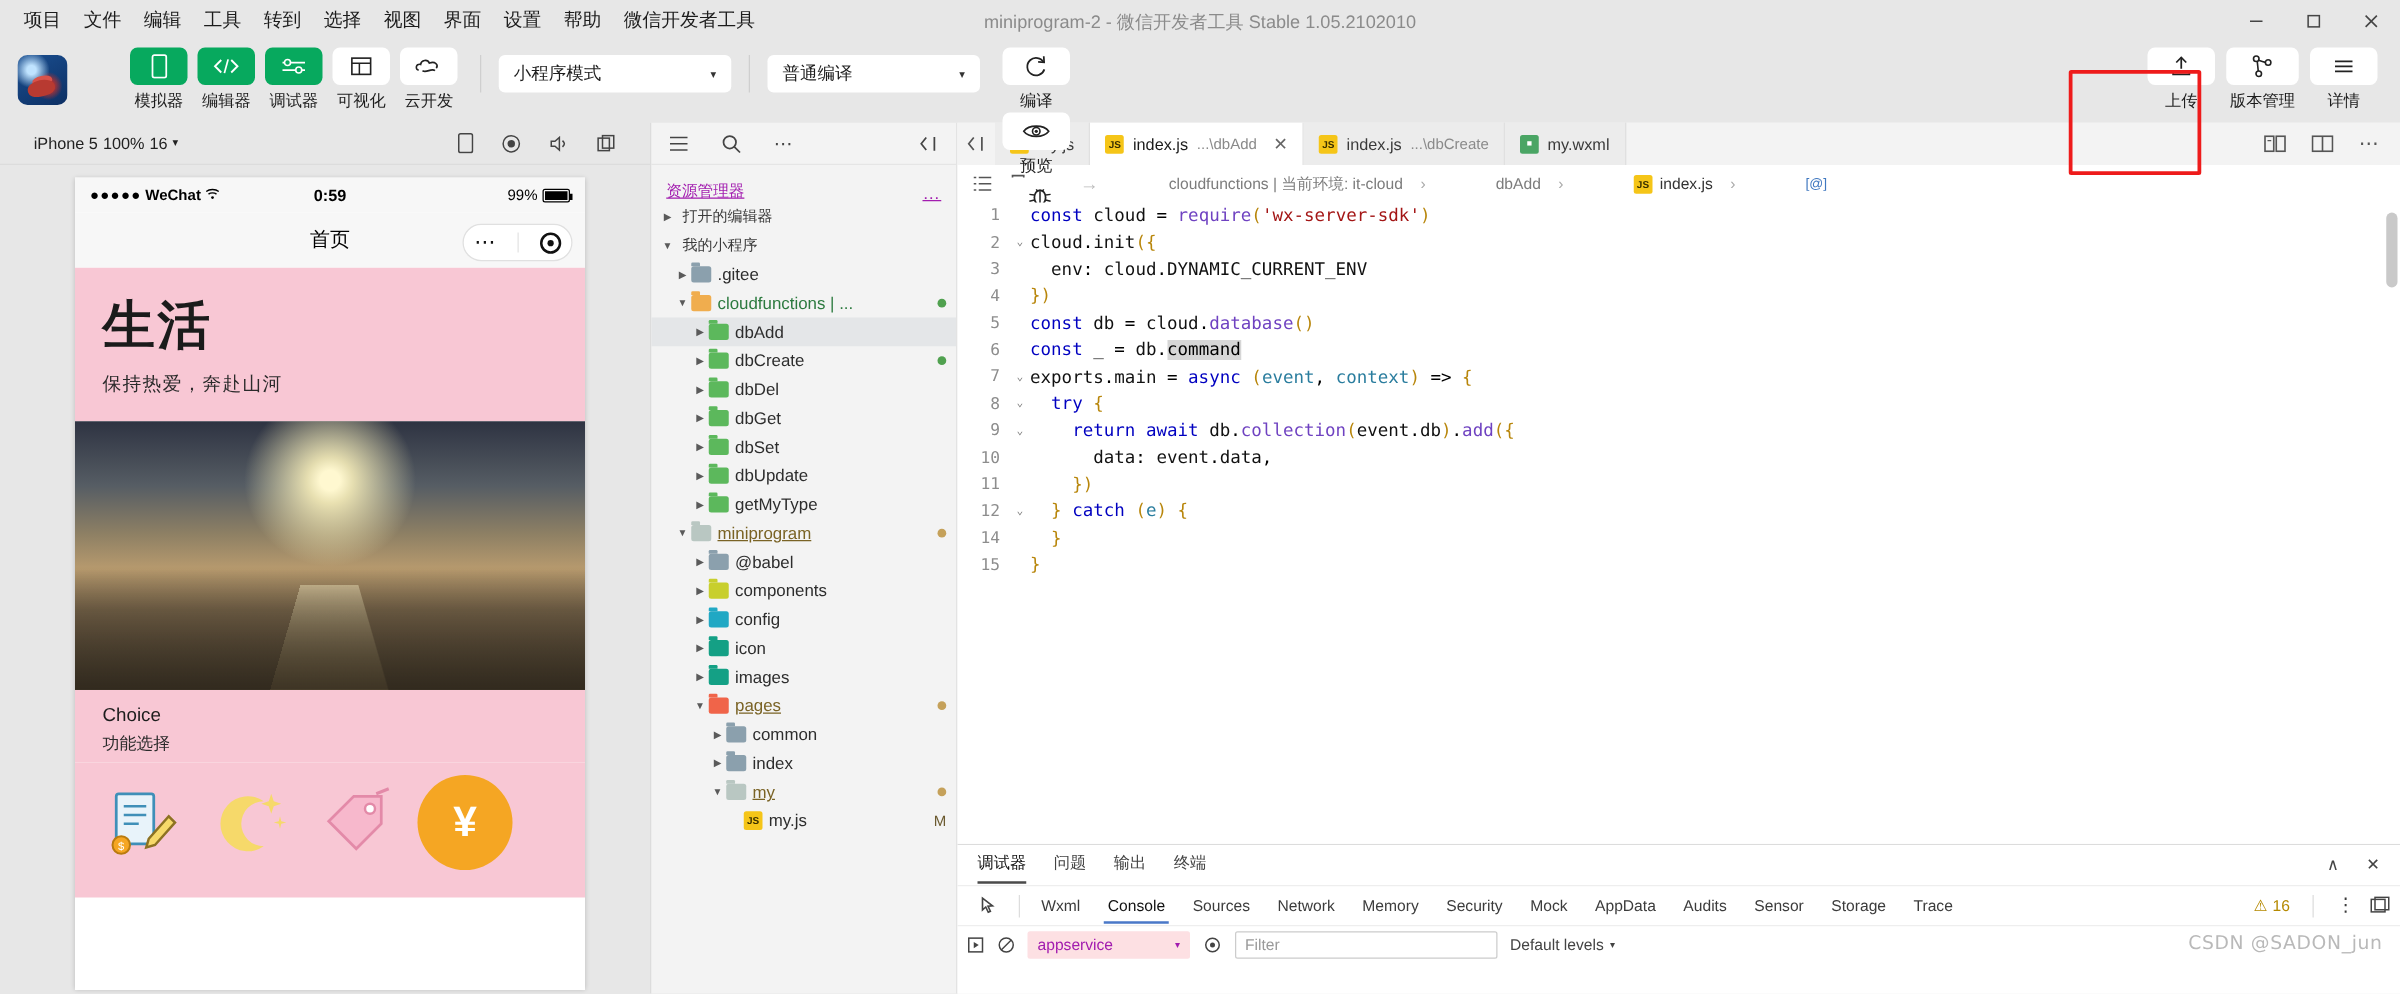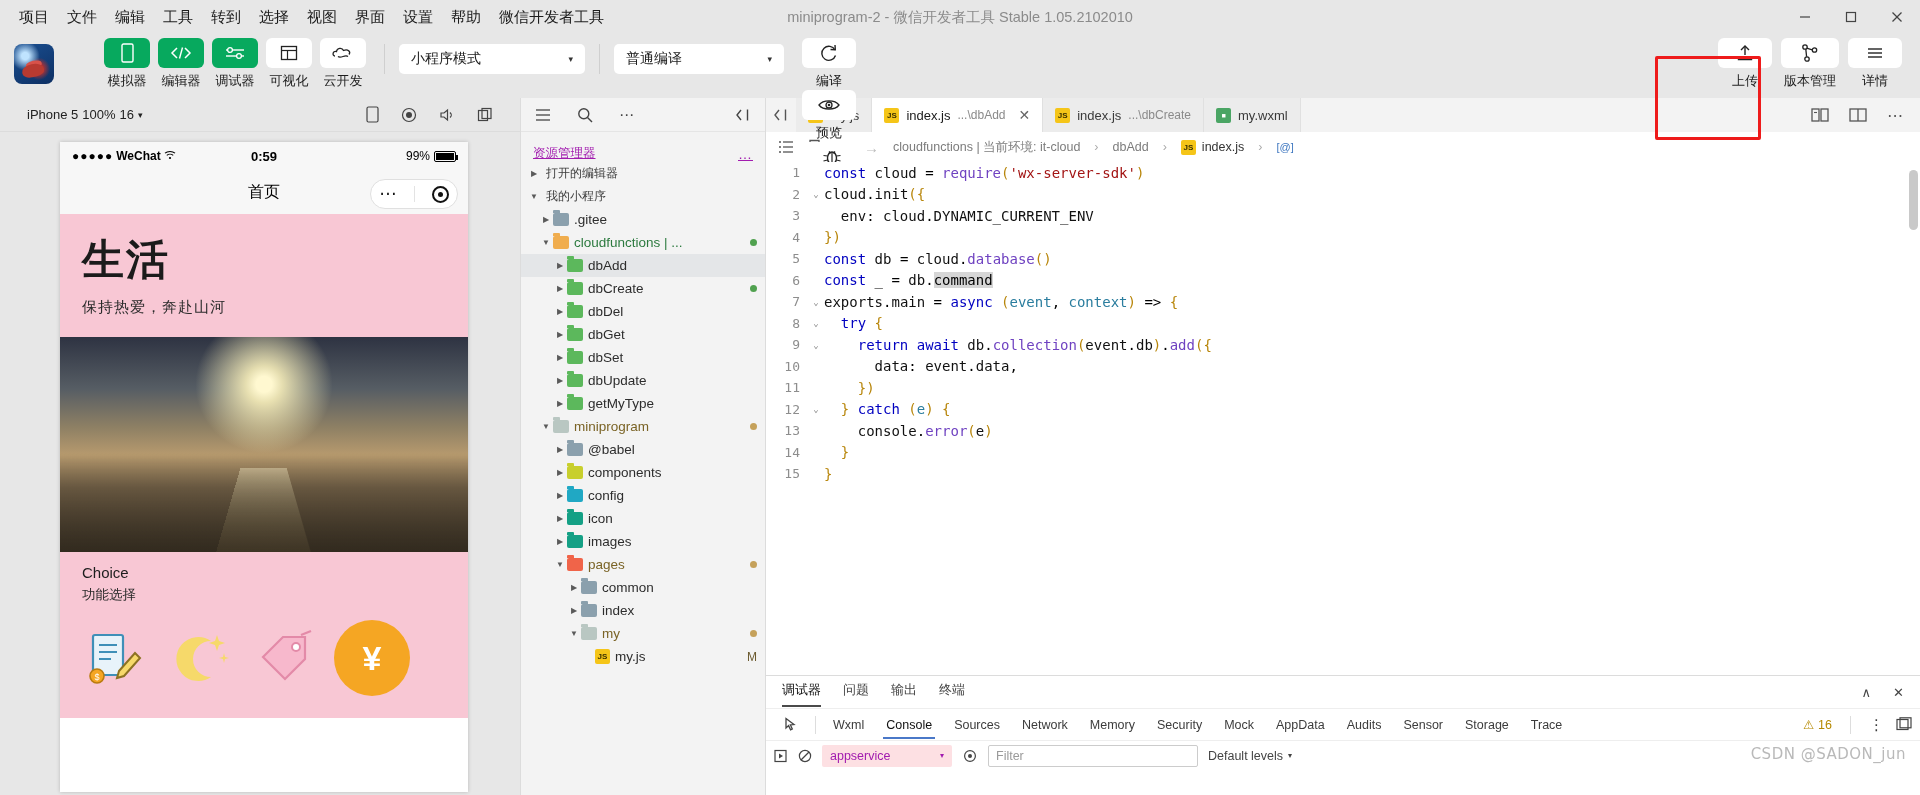--- a/index.html
+++ b/index.html
@@ -190,21 +190,21 @@
   .fi.open { background: #b9c7c2; }
   .dot { width: 7px; height: 7px; border-radius: 50%; margin-left: auto; }
   .dot.g { background: #50a14f; }
   .dot.y { background: #c5a15a; }
   .mflag { margin-left: auto; font-size: 12px; color: #6b5a2f; }
   .jsicon {
     width: 15px; height: 15px; background: #f5c518; color: #3a3000; font-size: 8px;
     display: inline-flex; align-items: center; justify-content: center; font-weight: bold; border-radius: 2px;
   }
   .grn { color: #2c7a3f; }
-  .amb { color: #7a6325; }
+  .amb { color: #7a6325; text-decoration: underline; }
 
   
   .editor-pane { flex: 1; display: flex; flex-direction: column; background: #fff; min-width: 0; border-left: 1px solid #dcdcdc; }
   .tabs { height: 34px; display: flex; background: #f3f3f3; align-items: stretch; }
   .tabs .collapse {
     width: 30px; display: flex; align-items: center; justify-content: center; color: #555; background: #f3f3f3;
   }
   .tab {
     display: flex; align-items: center; gap: 7px; padding: 0 12px; font-size: 13px; color: #3a3a3a;
     background: #ececec; border-right: 1px solid #e0e0e0; max-width: 230px; white-space: nowrap; cursor: default;
@@ -213,21 +213,21 @@
   .tab .x { margin-left: 6px; color: #666; font-size: 14px; }
   .tab .sub { color: #8a8a8a; font-size: 12px; }
   .js-badge { width: 15px; height: 15px; background: #f5c518; color: #3a3000; font-size: 8px; display: inline-flex; align-items: center; justify-content: center; font-weight: bold; border-radius: 2px; }
   .wxml-badge { width: 15px; height: 15px; background: #4aa564; color: #fff; font-size: 7px; display: inline-flex; align-items: center; justify-content: center; font-weight: bold; border-radius: 2px; }
   .tabs .tright { margin-left: auto; display: flex; align-items: center; gap: 20px; padding: 0 16px; color: #555; }
 
   .breadcrumb {
     height: 30px; display: flex; align-items: center; gap: 14px; padding: 0 12px;
     font-size: 12.5px; color: #7c7c7c; background: #fff;
   }
-  .breadcrumb .bi { display: flex; align-items: center; gap: 6px; }
+  .breadcrumb .bi { display: flex; align-items: center; gap: 6px; margin-left: 42px; }
   .breadcrumb .sepr { color: #aaa; }
 
   .code { flex: 1; position: relative; overflow: hidden; background: #fff; font-family: "DejaVu Sans Mono", monospace; }
   .cline { height: 21.5px; display: flex; align-items: center; font-size: 14px; white-space: pre; }
   .lnum { width: 42px; text-align: right; color: #8d8d8d; font-size: 13px; padding-right: 8px; }
   .fold { width: 16px; color: #7a7a7a; font-size: 9px; text-align: center; }
   .kw { color: #0000c0; }
   .id { color: #111; }
   .fn { color: #6f42c1; }
   .str { color: #a31515; }
@@ -811,21 +811,20 @@
         <div class="cline"><span class="lnum">3</span><span class="fold"></span><span>  <span class="id">env</span>: <span class="id">cloud</span>.<span class="id">DYNAMIC_CURRENT_ENV</span></span></div>
         <div class="cline"><span class="lnum">4</span><span class="fold"></span><span><span class="par">})</span></span></div>
         <div class="cline"><span class="lnum">5</span><span class="fold"></span><span><span class="kw">const</span> <span class="id">db</span> = <span class="id">cloud</span>.<span class="fn">database</span><span class="par">()</span></span></div>
         <div class="cline"><span class="lnum">6</span><span class="fold"></span><span><span class="kw">const</span> <span class="id">_</span> = <span class="id">db</span>.<span class="sel-tok">command</span></span></div>
         <div class="cline"><span class="lnum">7</span><span class="fold">⌄</span><span><span class="id">exports</span>.<span class="id">main</span> = <span class="kw">async</span> <span class="par">(</span><span class="prm">event</span>, <span class="prm">context</span><span class="par">)</span> =&gt; <span class="par">{</span></span></div>
         <div class="cline"><span class="lnum">8</span><span class="fold">⌄</span><span>  <span class="kw">try</span> <span class="par">{</span></span></div>
         <div class="cline"><span class="lnum">9</span><span class="fold">⌄</span><span>    <span class="kw">return</span> <span class="kw">await</span> <span class="id">db</span>.<span class="fn">collection</span><span class="par">(</span><span class="id">event</span>.<span class="id">db</span><span class="par">)</span>.<span class="fn">add</span><span class="par">({</span></span></div>
         <div class="cline"><span class="lnum">10</span><span class="fold"></span><span>      <span class="id">data</span>: <span class="id">event</span>.<span class="id">data</span>,</span></div>
         <div class="cline"><span class="lnum">11</span><span class="fold"></span><span>    <span class="par">})</span></span></div>
         <div class="cline"><span class="lnum">12</span><span class="fold">⌄</span><span>  <span class="par">}</span> <span class="kw">catch</span> <span class="par">(</span><span class="prm">e</span><span class="par">)</span> <span class="par">{</span></span></div>
-        <div class="cline"><span class="lnum">13</span><span class="fold"></span><span>    <span class="id">console</span>.<span class="fn">error</span><span class="par">(</span><span class="id">e</span><span class="par">)</span></span></div>
         <div class="cline"><span class="lnum">14</span><span class="fold"></span><span>  <span class="par">}</span></span></div>
         <div class="cline"><span class="lnum">15</span><span class="fold"></span><span><span class="par">}</span></span></div>
         <div class="scroll-v"></div>
       </div>
 
       <div class="panel">
         <div class="panel-tabs">
           <span class="pt active">调试器</span>
           <span class="pt">问题</span>
           <span class="pt">输出</span>

